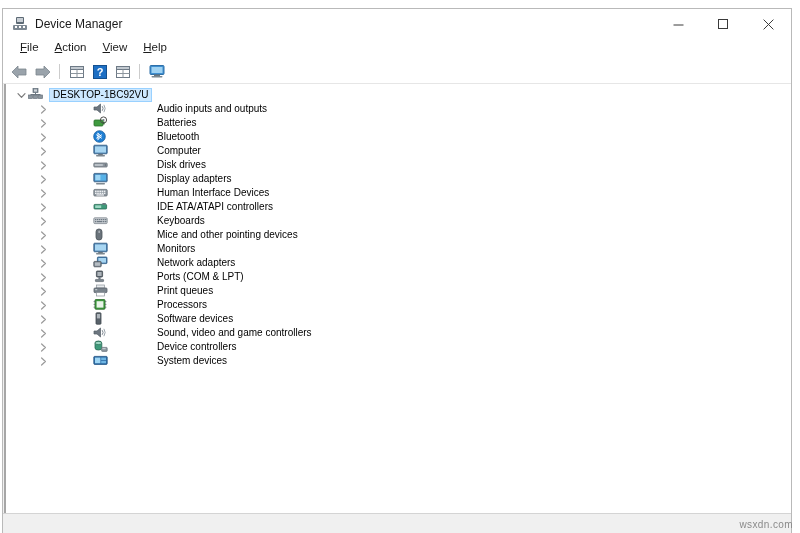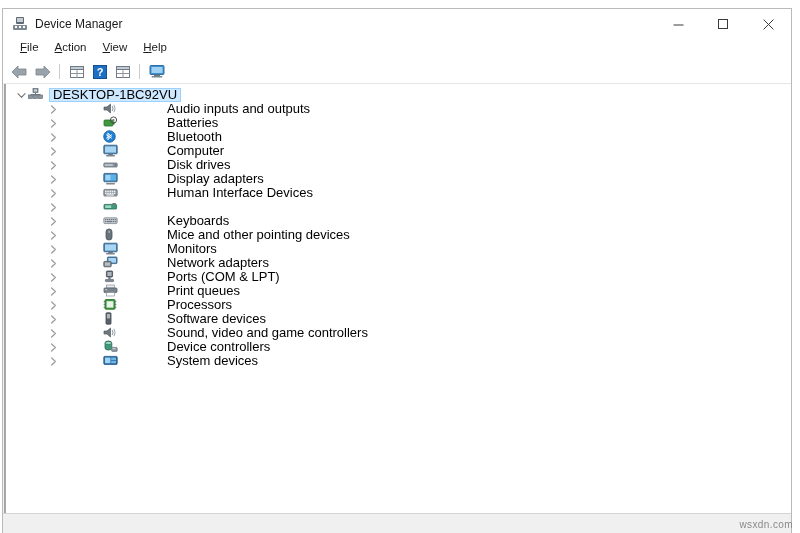--- a/index.html
+++ b/index.html
@@ -160,26 +160,26 @@
   }
   .tree {
     flex: 1;
     padding-top: 4px;
     position: relative;
   }
   .tree-row {
     height: 14px;
     display: flex;
     align-items: center;
-    font-size: 13px;
+    font-size: 10px;
     color: #000000;
     white-space: nowrap;
   }
   .tree-row.root { padding-left: 8px; }
-  .tree-row.child { padding-left: 40px; gap: 43px; }
+  .tree-row.child { padding-left: 30px; gap: 43px; }
   .chev {
     width: 13px;
     min-width: 13px;
     display: flex;
     align-items: center;
     justify-content: center;
   }
   .node-icon {
     width: 16px;
     min-width: 16px;
@@ -432,20 +432,21 @@
           <span class="chev">
             <svg width="9" height="9" viewBox="0 0 9 9">
               <path d="M2.6 1 L6.4 4.5 L2.6 8" fill="none" stroke="#9a9a9a" stroke-width="1.2" stroke-linecap="round" stroke-linejoin="round"></path>
             </svg>
           </span>
           <span class="node-icon"><svg width="15" height="13" viewBox="0 0 15 13">
         <rect x="1" y="4.4" width="12.6" height="4.6" rx="0.8" fill="#3f9a7a" stroke="#2a6b55" stroke-width="0.8"></rect>
         <rect x="2.2" y="5.4" width="6" height="2.6" fill="#9fd8c4"></rect>
         <rect x="9.4" y="3" width="3.4" height="1.6" fill="#6f7a84"></rect>
       </svg></span>
+          <span class="node-label">IDE ATA/ATAPI controllers</span>
         </div>
         <div class="tree-row child">
           <span class="chev">
             <svg width="9" height="9" viewBox="0 0 9 9">
               <path d="M2.6 1 L6.4 4.5 L2.6 8" fill="none" stroke="#9a9a9a" stroke-width="1.2" stroke-linecap="round" stroke-linejoin="round"></path>
             </svg>
           </span>
           <span class="node-icon"><svg width="15" height="13" viewBox="0 0 15 13">
         <rect x="0.8" y="3.8" width="13.4" height="5.8" rx="1" fill="#c9ced3" stroke="#7f888f" stroke-width="0.8"></rect>
         <g fill="#6f7a84">

